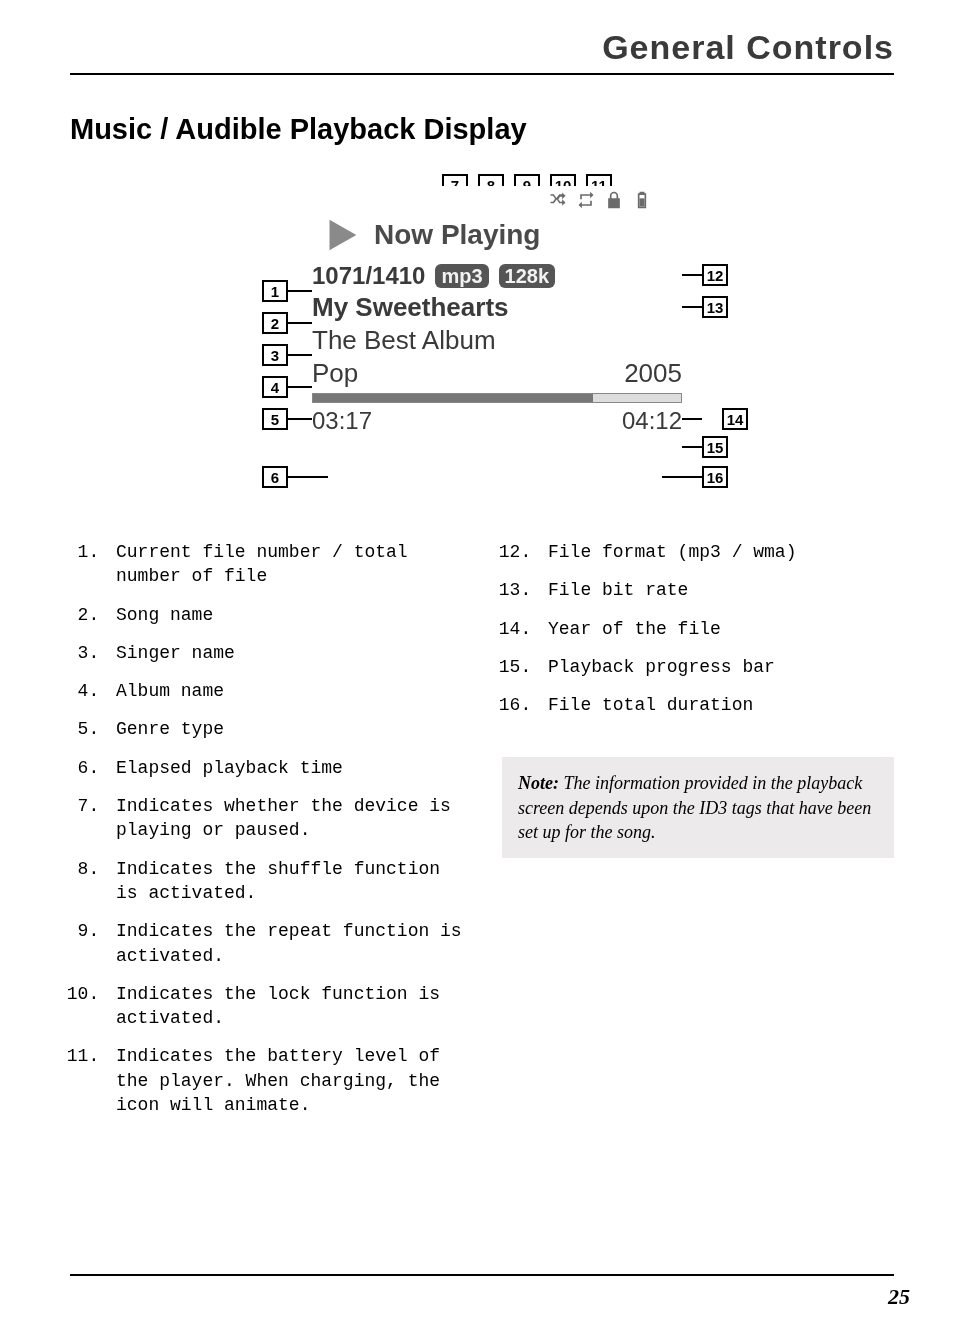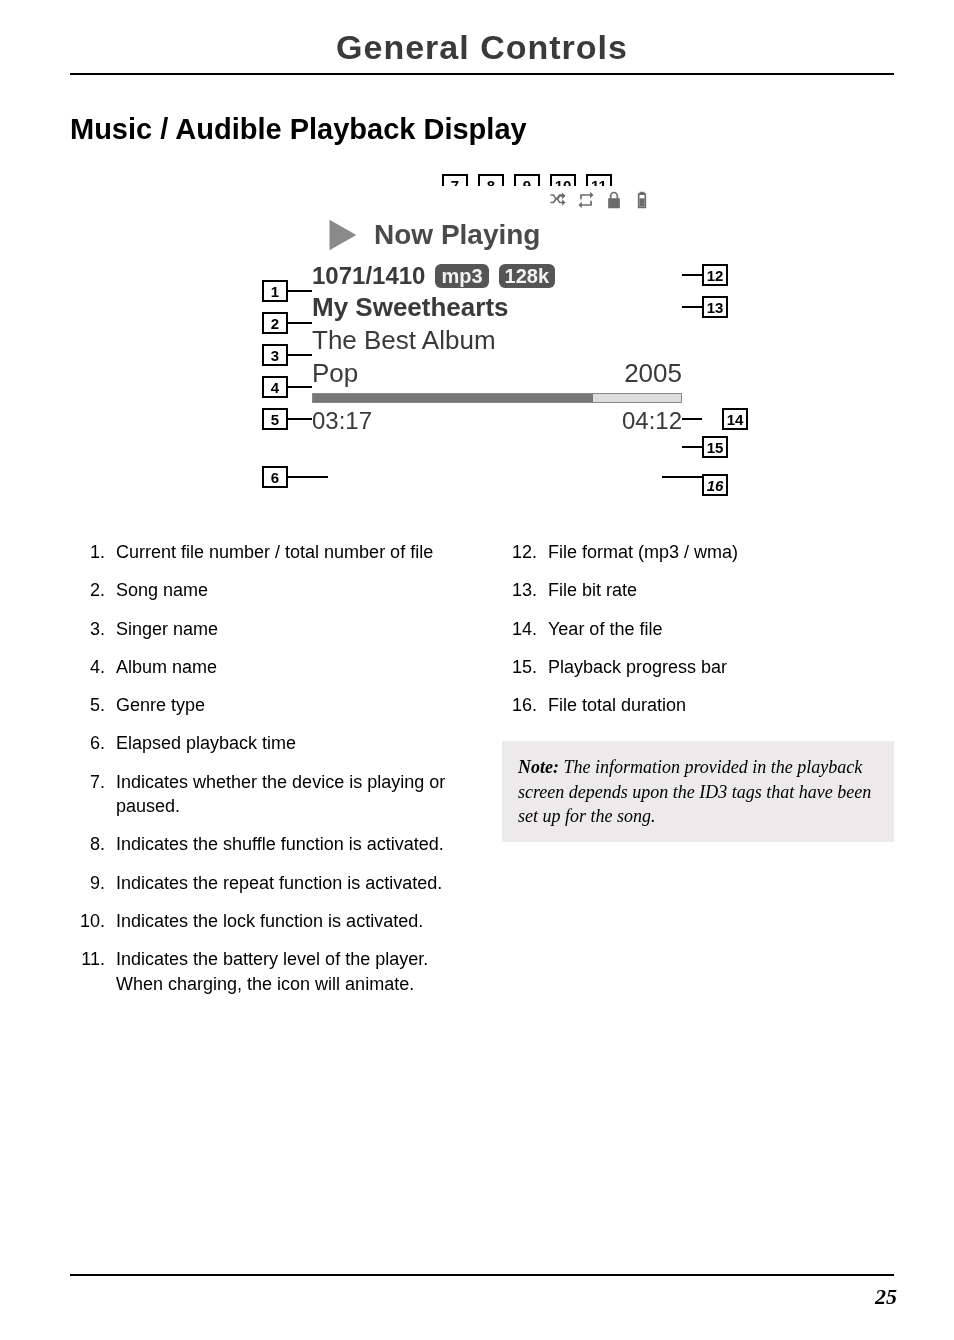--- a/index.html
+++ b/index.html
@@ -9,21 +9,21 @@
     background: #fff;
     font-family: Georgia, 'Times New Roman', serif;
     color: #000;
     position: relative;
     padding: 28px 60px 40px 70px;
   }
   .header-title {
     font-family: Arial, Helvetica, sans-serif;
     font-weight: 900;
     font-size: 34px;
-    text-align: center;
+    text-align: right;
     letter-spacing: 1px;
     color: #3a3a3a;
     padding-bottom: 6px;
   }
   .header-rule {
     border: none;
     border-top: 2px solid #000;
     margin-bottom: 38px;
   }
   .section-title {
@@ -89,39 +89,39 @@
   .leadv { position:absolute; background:#000; width:2px; }
 
   .columns {
     display:flex;
     gap: 40px;
     font-size: 18px;
     line-height: 1.35;
   }
   .col { flex:1; }
   .numlist { list-style: decimal; padding-left: 40px; }
-  .numlist li { margin-bottom: 14px; padding-left:6px; font-family: Liberation Sans, sans-serif; }
+  .numlist li { margin-bottom: 14px; padding-left:6px; font-family: Liberation Mono, monospace; }
   .numlist.right { padding-left: 40px; }
   .note-box {
     background:#eceaea;
     padding: 14px 16px;
-    margin-top: 24px;
+    margin-top: 40px;
     font-style: italic;
     font-family: Georgia, serif;
     font-size: 18px;
   }
   .note-box .nlabel { font-weight:700; font-style: italic; }
   .footer-rule {
     position:absolute;
     left:70px; right:60px; bottom:64px;
     border:none; border-top:2px solid #000;
   }
   .pagenum {
     position:absolute;
-    right:57px; bottom:30px;
+    right:44px; bottom:30px;
     font-family: Georgia, serif;
     font-style: italic;
     font-weight:700;
     font-size: 22px;
   }
 </style>
 </head>
 <body>
 
 <div class="header-title">General Controls</div>
@@ -156,21 +156,21 @@
   <div class="lead" style="left:86px; top:302px; width:40px;"></div>
 
   <div class="cbox" style="left:500px; top:90px;">12</div>
   <div class="lead" style="left:406px; top:100px; width:94px;"></div>
   <div class="cbox" style="left:500px; top:122px;">13</div>
   <div class="lead" style="left:466px; top:132px; width:34px;"></div>
   <div class="cbox" style="left:520px; top:234px;">14</div>
   <div class="lead" style="left:446px; top:244px; width:54px;"></div>
   <div class="cbox" style="left:500px; top:262px;">15</div>
   <div class="lead" style="left:478px; top:272px; width:22px;"></div>
-  <div class="cbox" style="left:500px; top:300px;font-style:italic;">16</div>
+  <div class="cbox" style="left:500px; top:292px;">16</div>
   <div class="lead" style="left:460px; top:302px; width:40px;"></div>
 
   <div class="lcd">
     <div class="status-row">
       <svg class="sicon" viewBox="0 0 24 24">
           <path fill="currentColor" d="M17 3l4 4-4 4V8h-2.5l-2 3 2 3H17v-3l4 4-4 4v-3h-3.5l-3-4.5L7 16H3v-2h3l2.5-3.5L6 7H3V5h4l3 4.5L13.5 5H17V3z"></path>
         </svg>
       <svg class="sicon" viewBox="0 0 24 24">
           <path fill="currentColor" d="M7 7h10v3l4-4-4-4v3H5v6h2V7zm10 10H7v-3l-4 4 4 4v-3h12v-6h-2v4z"></path>
         </svg>

